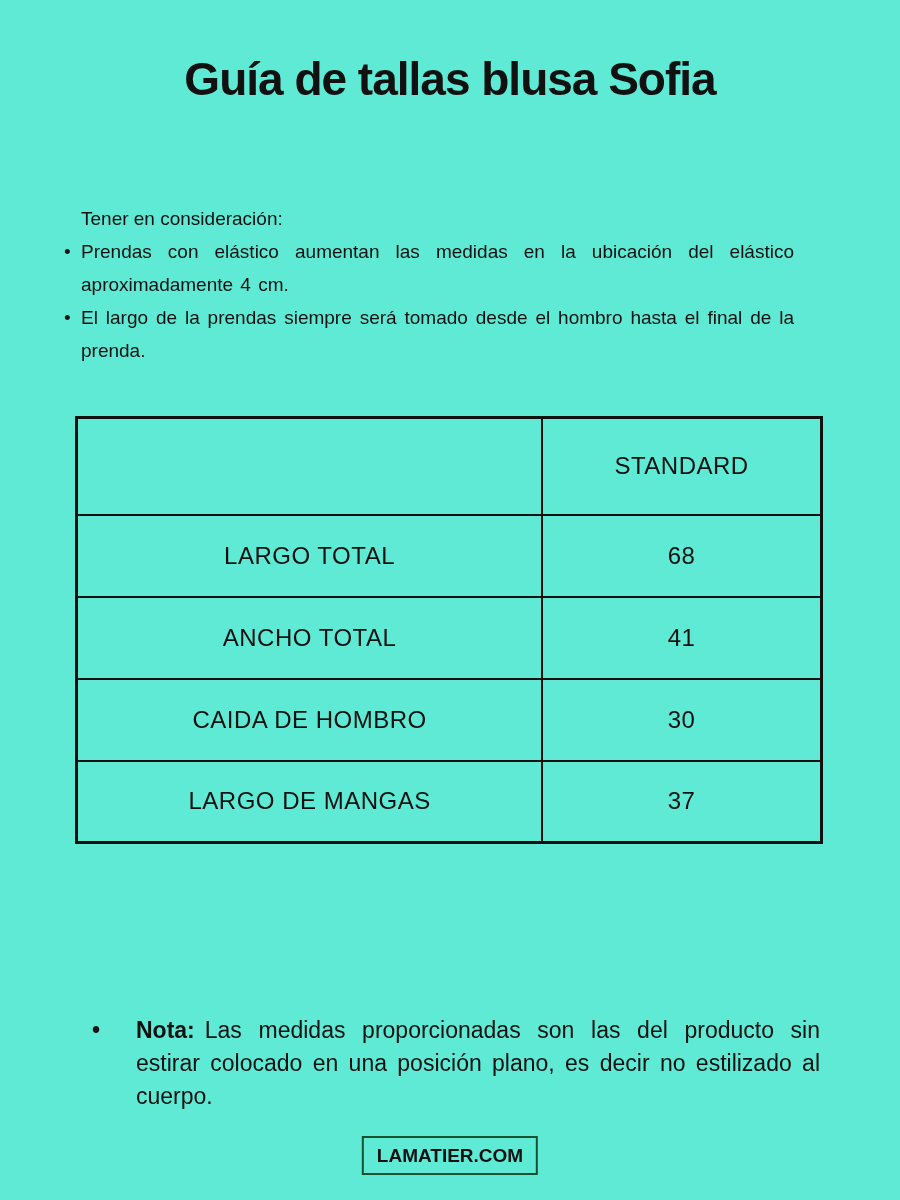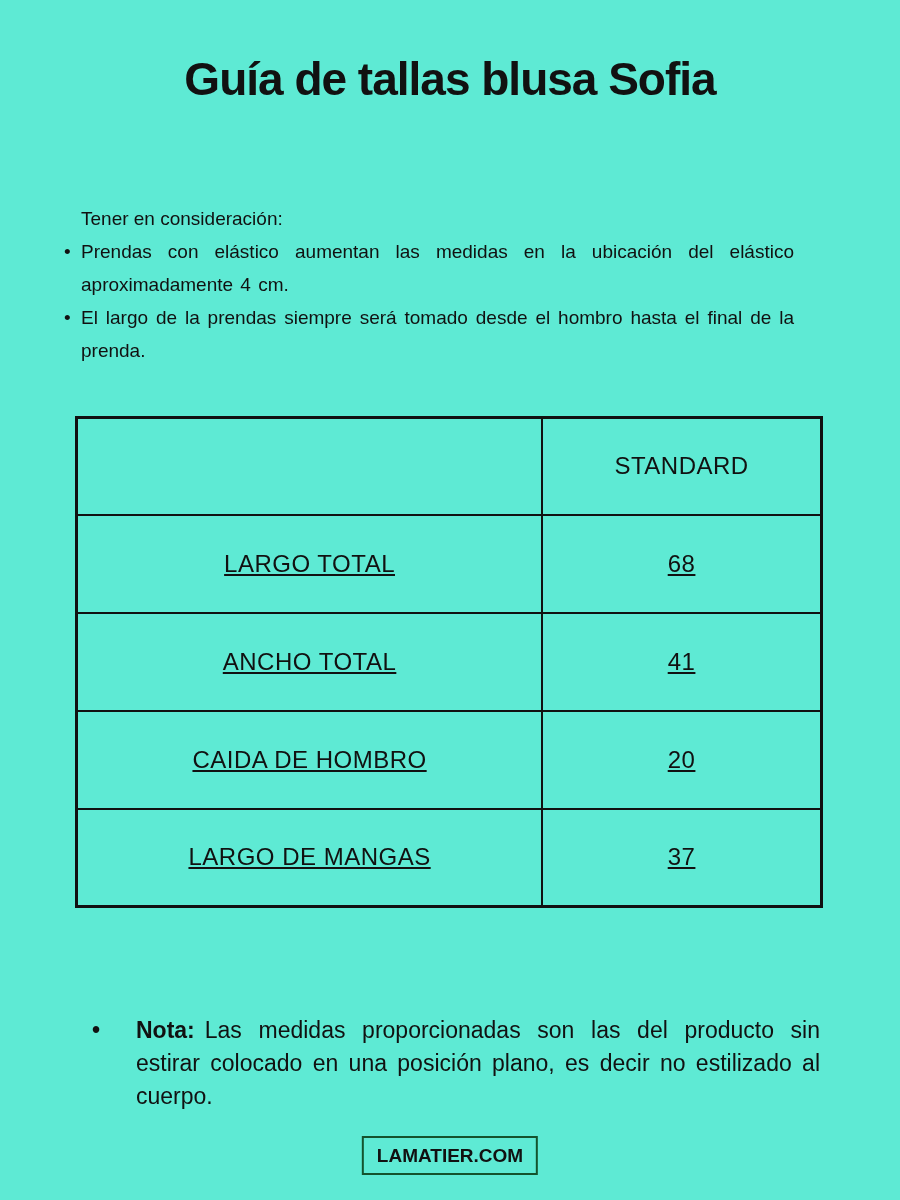--- a/index.html
+++ b/index.html
@@ -62,21 +62,21 @@
   .size-table td {
     border: 2px solid #111111;
     text-align: center;
     vertical-align: middle;
     font-size: 24px;
     letter-spacing: 0.5px;
   }
   .size-table col.col-label { width: 62.5%; }
   .size-table col.col-value { width: 37.5%; }
   .size-table tr.header-row td { height: 97px; }
-  .size-table tr.data-row td { height: 98px; text-decoration: underline; }
+  .size-table tr.data-row td { height: 82px; }
   .note {
     position: absolute;
     top: 1014px;
     left: 92px;
     width: 728px;
     font-size: 23px;
     line-height: 33px;
     display: flex;
   }
   .note-marker {
@@ -140,21 +140,21 @@
       <tr class="data-row">
         <td>LARGO TOTAL</td>
         <td>68</td>
       </tr>
       <tr class="data-row">
         <td>ANCHO TOTAL</td>
         <td>41</td>
       </tr>
       <tr class="data-row">
         <td>CAIDA DE HOMBRO</td>
-        <td>20</td>
+        <td>30</td>
       </tr>
       <tr class="data-row">
         <td>LARGO DE MANGAS</td>
         <td>37</td>
       </tr>
     </tbody>
   </table>
 
   <div class="note">
     <span class="note-marker">•</span>

